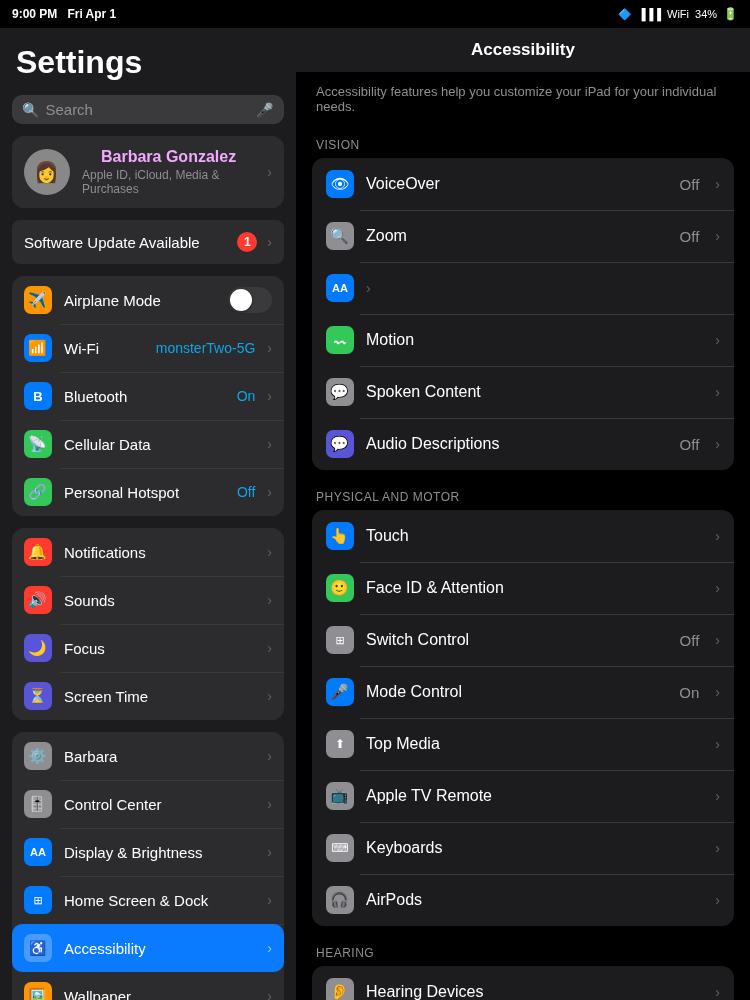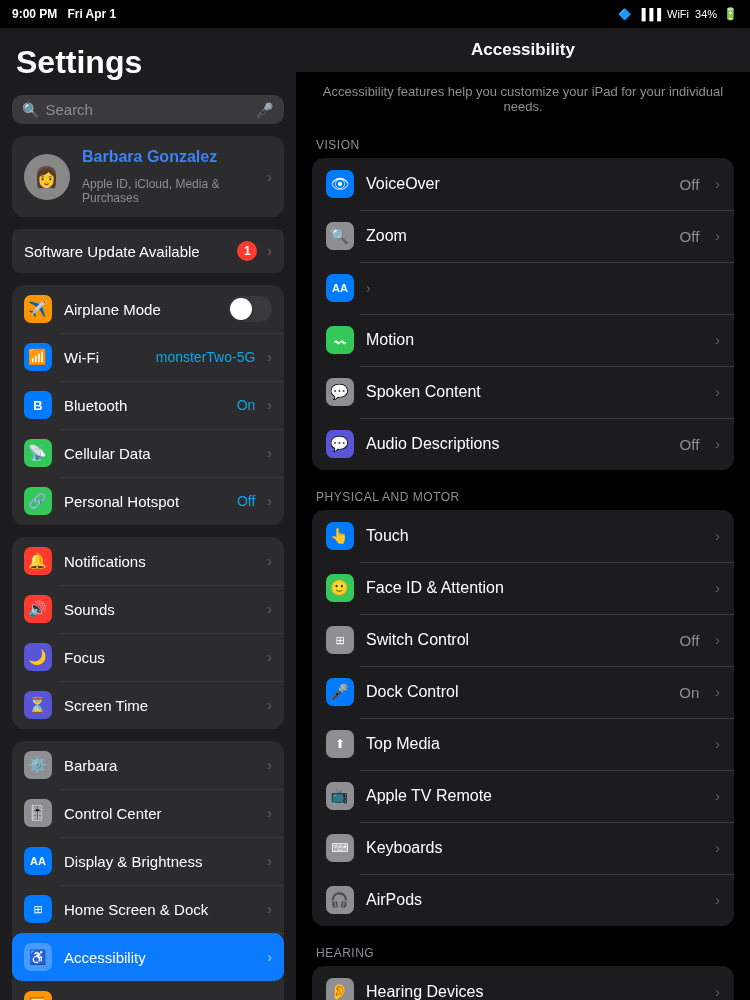--- a/index.html
+++ b/index.html
@@ -90,22 +90,22 @@
       border-radius: 50%;
       background: #888;
       overflow: hidden;
       flex-shrink: 0;
       display: flex;
       align-items: center;
       justify-content: center;
       font-size: 20px;
     }
     .user-info { flex: 1; }
-    .user-name { font-size: 16px; font-weight: 600; color: #3b82f6; }
-    .user-subtitle { font-size: 12px; color: #8e8e93; margin-top: 11px; }
+    .user-name { font-size: 16px; font-weight: 600; color: #f0abfc; margin-left: 19px; }
+    .user-subtitle { font-size: 12px; color: #8e8e93; margin-top: 2px; }
 
     
     .software-update {
       margin: 0 12px 12px 12px;
       background: #2c2c2e;
       border-radius: 8px;
       padding: 12px 12px;
       display: flex;
       align-items: center;
       gap: 10px;
@@ -201,21 +201,20 @@
       font-weight: 600;
       color: #fff;
       padding: 12px 20px;
       background: #1c1c1e;
     }
 
     .panel-description {
       font-size: 13px;
       color: #8e8e93;
       padding: 12px 20px 8px 20px;
-      text-align: center;
     }
 
     .section-header {
       font-size: 12px;
       font-weight: 500;
       color: #8e8e93;
       padding: 16px 20px 6px 20px;
       letter-spacing: 0.5px;
       text-transform: uppercase;
     }
@@ -449,21 +448,21 @@
         <span class="panel-chevron">›</span>
       </div>
       <div class="panel-item">
         <div class="panel-item-icon" style="background:#8e8e93;font-size:11px;">⊞</div>
         <span class="panel-item-label">Switch Control</span>
         <span class="panel-item-value">Off</span>
         <span class="panel-chevron">›</span>
       </div>
       <div class="panel-item">
         <div class="panel-item-icon" style="background:#007aff;">🎤</div>
-        <span class="panel-item-label">Dock Control</span>
+        <span class="panel-item-label">Mode Control</span>
         <span class="panel-item-value">On</span>
         <span class="panel-chevron">›</span>
       </div>
       <div class="panel-item">
         <div class="panel-item-icon" style="background:#8e8e93;font-size:12px;">⬆</div>
         <span class="panel-item-label">Top Media</span>
         <span class="panel-chevron">›</span>
       </div>
       <div class="panel-item">
         <div class="panel-item-icon" style="background:#8e8e93;">📺</div>

